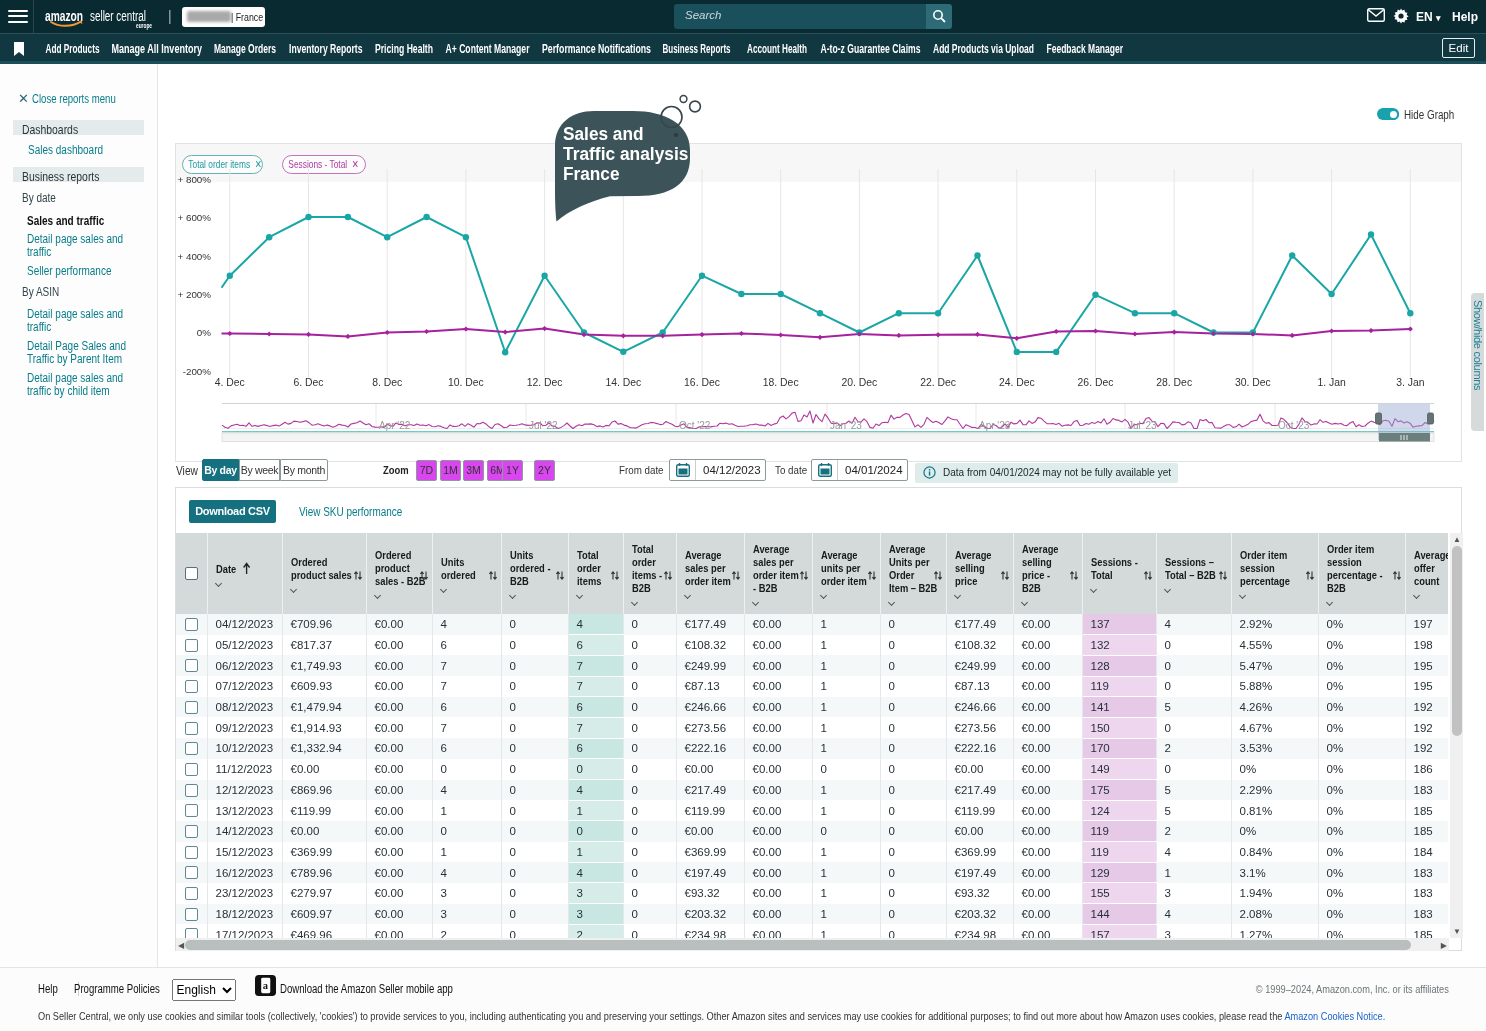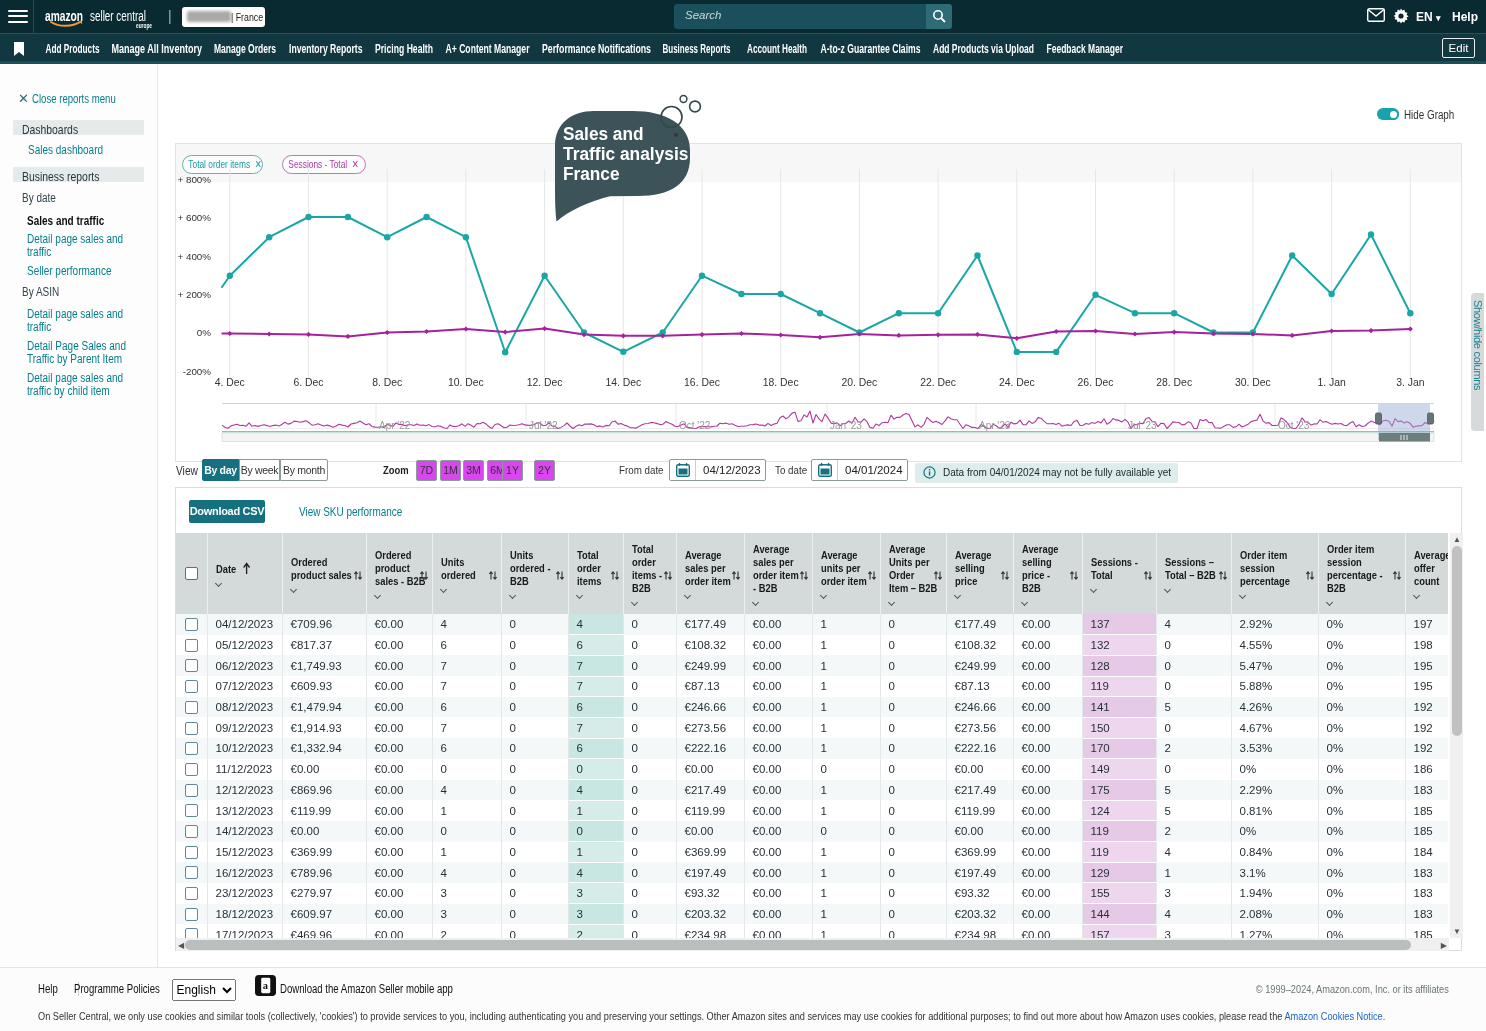--- a/index.html
+++ b/index.html
@@ -51,21 +51,21 @@
 #viewrow { position:absolute; left:175px; top:459px; width:1287px; height:24px; font-size:12px; color:#333; }
 .vbtn { position:absolute; top:0; height:22px; border:1px solid #8d9a9b; background:#fff; font-size:10.5px; color:#333; text-align:center; letter-spacing:-0.3px; }
 .vbtn.act { background:#15717f; color:#fff; border-color:#15717f; font-weight:bold; }
 .zbtn { position:absolute; top:1px; height:21px; width:21px; border:1px solid #8d9a9b; background:#d946ef; font-size:10.5px; color:#333; text-align:center; line-height:19px; border-radius:2px; }
 .datebox { position:absolute; top:0; height:22px; background:#fff; border:1px solid #8d9a9b; border-radius:2px; }
 .datebox .cal { position:absolute; left:0; top:0; width:26px; height:20px; border-right:1px solid #c9cfcf; }
 .datebox .dt { position:absolute; left:33px; top:4px; font-size:11.5px; color:#222; }
 #inforow { position:absolute; left:740px; top:3.5px; width:263px; height:20px; background:#deecec; border-radius:2px; font-size:11.5px; color:#17272b; }
 
 #tablecard { position:absolute; left:175px; top:487px; width:1287px; height:464px; background:#fff; border:1px solid #d9dddd; }
-#dlbtn { position:absolute; left:13px; top:12px; width:76px; height:23px; background:#15717f; color:#fff; font-size:11px; font-weight:bold; text-align:center; line-height:23px; border-radius:2px; letter-spacing:-0.3px; }
+#dlbtn { position:absolute; left:13px; top:12px; width:87px; height:23px; background:#15717f; color:#fff; font-size:11px; font-weight:bold; text-align:center; line-height:23px; border-radius:2px; letter-spacing:-0.3px; }
 #skulink { position:absolute; left:123px; top:17px; color:#077d8a; font-size:12px; transform:scaleX(0.83); transform-origin:0 0; white-space:nowrap; }
 #tscroll { position:absolute; left:0; top:45px; width:1272px; height:405px; overflow:hidden; }
 table { border-collapse:collapse; table-layout:fixed; width:1320px; }
 th { background:#d4d9d9; color:#161a1b; font-size:11px; line-height:13px; text-align:left; vertical-align:middle; padding:0 4px 0 8px; font-weight:bold; height:81px; position:relative; border-right:1px solid #edf0f0; }
 .htxt { display:inline-block; transform:scaleX(0.85); transform-origin:0 50%; white-space:nowrap; }
 .chev { width:5px; height:5px; border-left:1.5px solid #4a5a5c; border-bottom:1.5px solid #4a5a5c; transform:rotate(-45deg); margin-top:5px; }
 .hsort { position:absolute; right:3px; top:37px; }
 td { font-size:11.5px; color:#253137; padding:0 4px 0 8px; height:20.7px; border-right:1px solid #e4e8e8; white-space:nowrap; overflow:hidden; }
 tr.odd td { background:#f5f8f9; }
 tr.odd td.hlt { background:#c8e6e2; border-bottom:1px solid #fff; }

